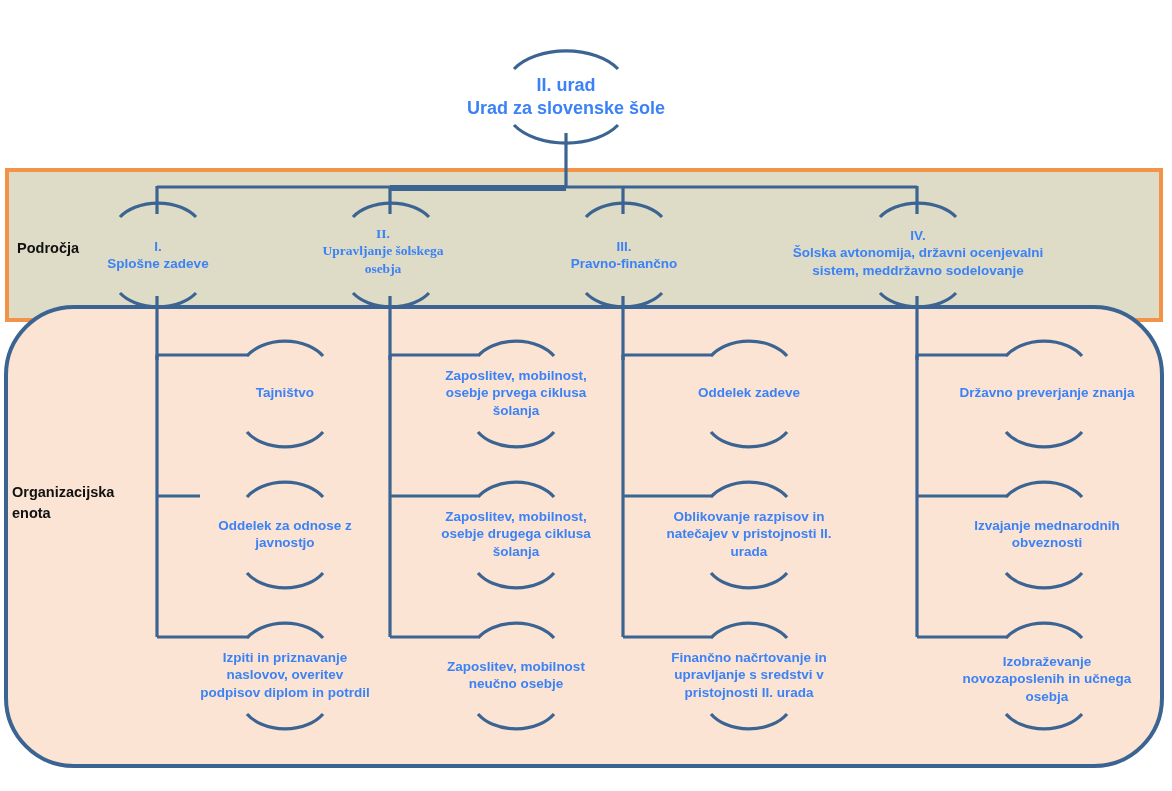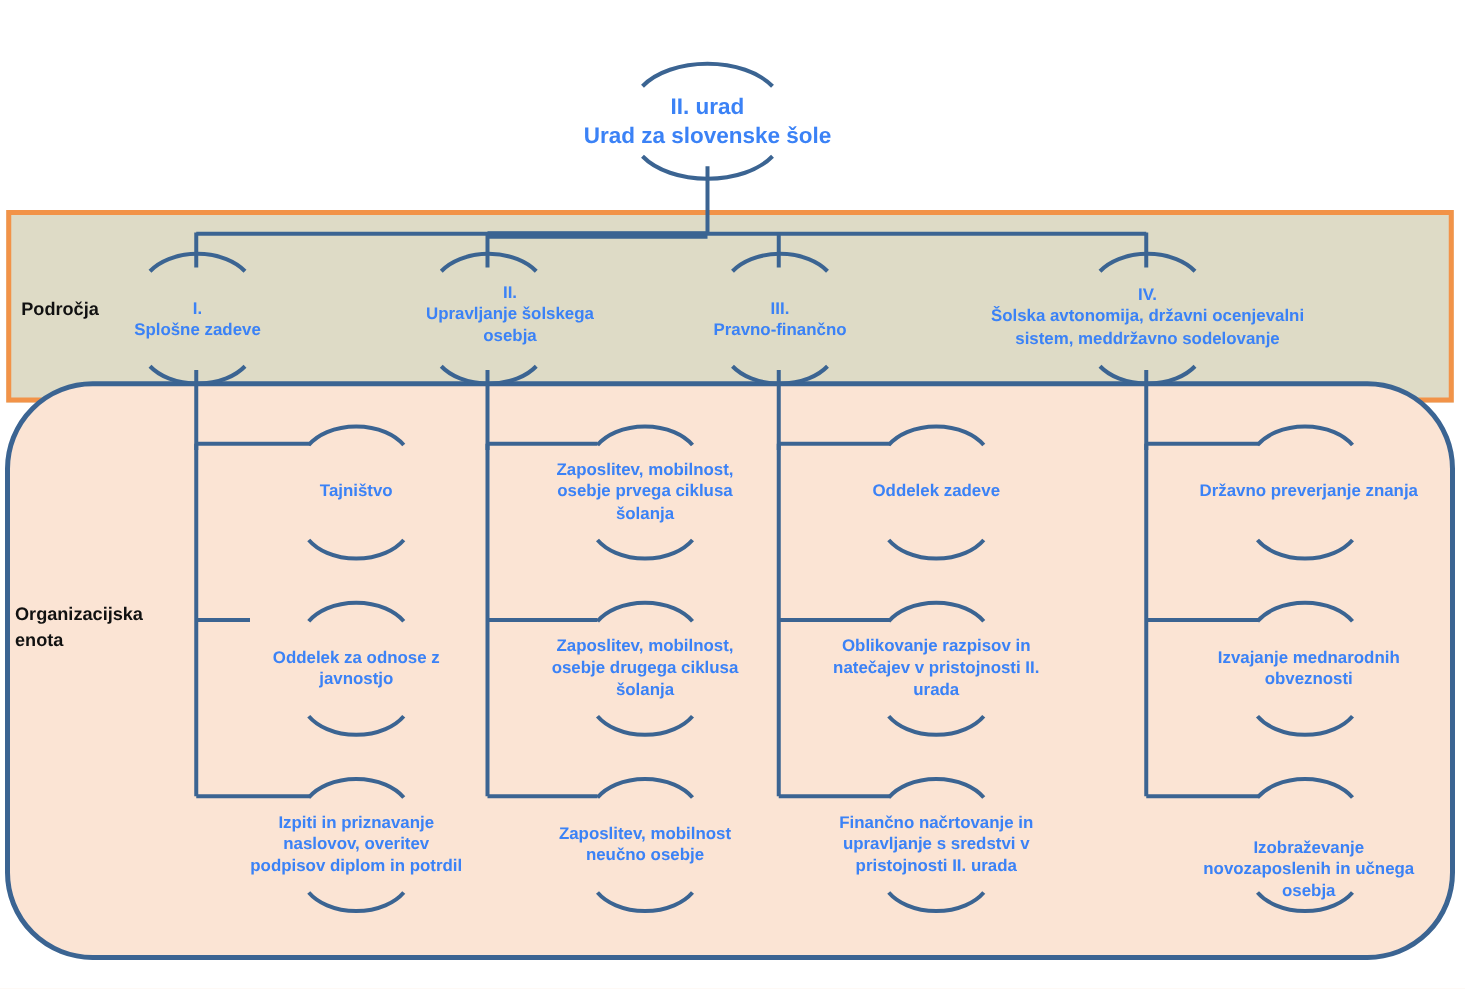--- a/index.html
+++ b/index.html
@@ -163,21 +163,21 @@
   </div>
 
   <div class="side-label side-areas">Področja</div>
   <div class="side-label side-units">Organizacijska
 enota</div>
 
   <div class="node node-area" style="left:78px; top:222px; width:160px; height:66px;">
     <div class="label"><span>I.</span><br><span>Splošne zadeve</span></div>
   </div>
 
-  <div class="node node-area" style="left:323px; top:212px; width:170px; height:78px;">
+  <div class="node node-area" style="left:298px; top:212px; width:170px; height:78px;font-family:Liberation Serif, serif;">
     <div class="label"><span>II.</span><br><span>Upravljanje šolskega
 osebja</span></div>
   </div>
 
   <div class="node node-area" style="left:543px; top:222px; width:162px; height:66px;">
     <div class="label"><span>III.</span><br><span>Pravno-finančno</span></div>
   </div>
 
   <div class="node node-area" style="left:768px; top:216px; width:300px; height:74px;">
     <div class="label"><span>IV.</span><br><span>Šolska avtonomija, državni ocenjevalni
@@ -204,17 +204,17 @@
   <div class="node node-unit" style="left:647px; top:501px; width:204px; height:66px;">Oblikovanje razpisov in
 natečajev v pristojnosti II.
 urada</div>
   <div class="node node-unit" style="left:647px; top:642px; width:204px; height:66px;">Finančno načrtovanje in
 upravljanje s sredstvi v
 pristojnosti II. urada</div>
 
   <div class="node node-unit" style="left:938px; top:360px; width:218px; height:66px;">Državno preverjanje znanja</div>
   <div class="node node-unit" style="left:952px; top:501px; width:190px; height:66px;">Izvajanje mednarodnih
 obveznosti</div>
-  <div class="node node-unit" style="left:936px; top:662px; width:222px; height:66px;">Izobraževanje
+  <div class="node node-unit" style="left:936px; top:646px; width:222px; height:66px;">Izobraževanje
 novozaposlenih in učnega
 osebja</div>
 
 </div>
 
 </body></html>

